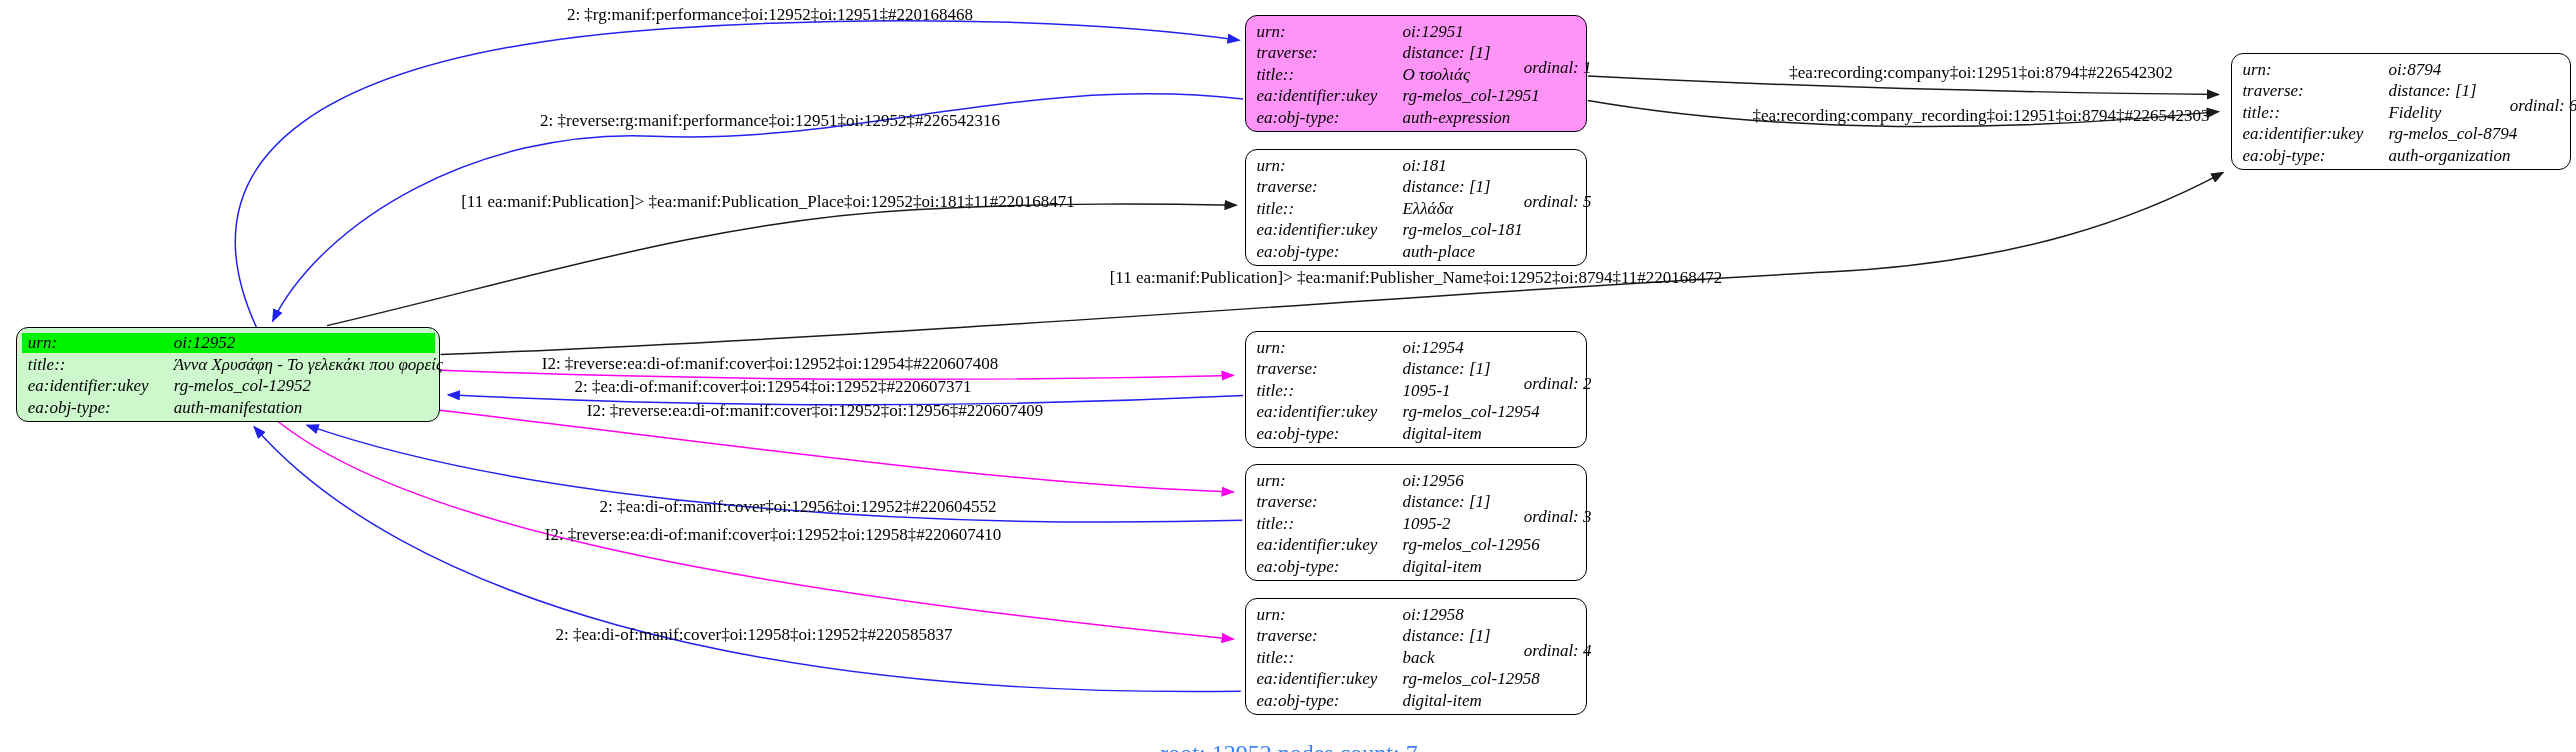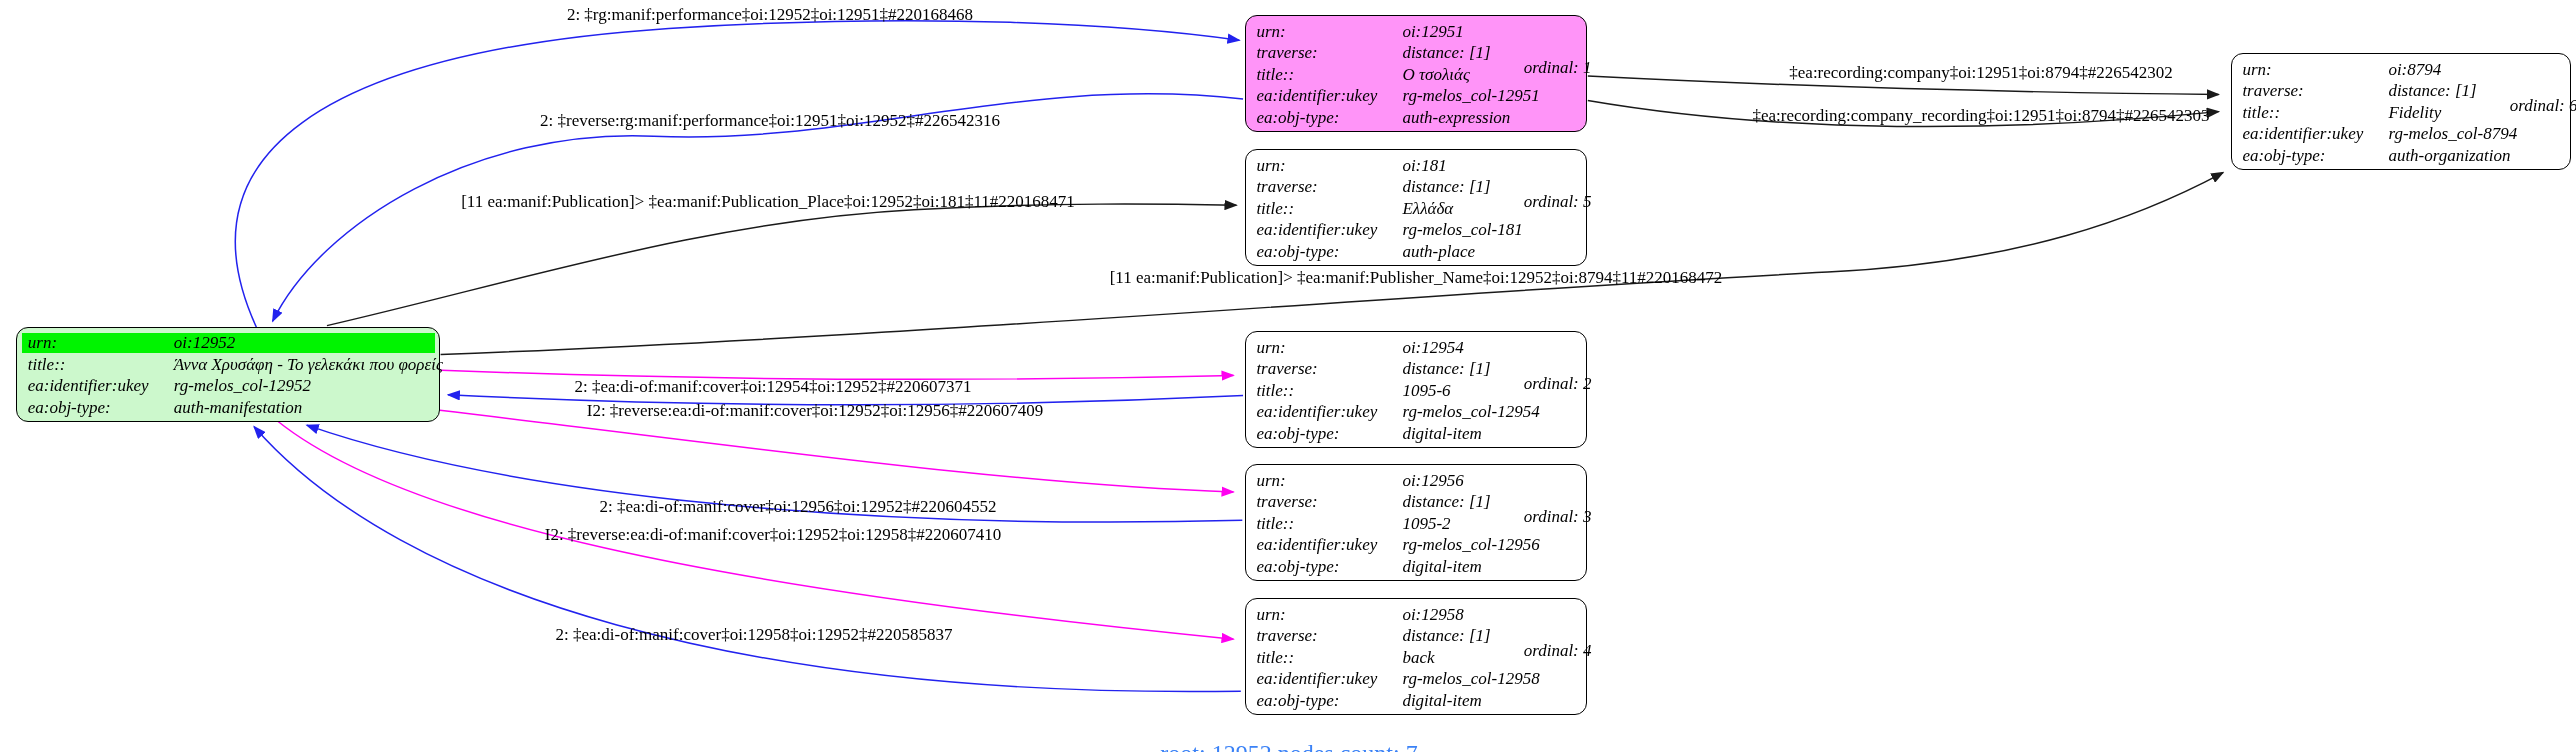--- a/index.html
+++ b/index.html
@@ -143,21 +143,21 @@
       <span class="k">urn:</span>
       <span class="v">oi:12954</span>
     </div>
     <div class="row">
       <span class="k">traverse:</span>
       <span class="v">distance: [1]</span>
       <span class="v2">ordinal: 2</span>
     </div>
     <div class="row">
       <span class="k">title::</span>
-      <span class="v">1095-6</span>
+      <span class="v">1095-1</span>
     </div>
     <div class="row">
       <span class="k">ea:identifier:ukey</span>
       <span class="v">rg-melos_col-12954</span>
     </div>
     <div class="row">
       <span class="k">ea:obj-type:</span>
       <span class="v">digital-item</span>
     </div>
   </div>
@@ -233,20 +233,21 @@
       <span class="v">auth-organization</span>
     </div>
   </div>
 
   <span class="edge-label" style="left:770px; top:5.2px;">2: ‡rg:manif:performance‡oi:12952‡oi:12951‡#220168468</span>
   <span class="edge-label" style="left:770px; top:111px;">2: ‡reverse:rg:manif:performance‡oi:12951‡oi:12952‡#226542316</span>
   <span class="edge-label" style="left:768px; top:192px;">[11 ea:manif:Publication]&gt; ‡ea:manif:Publication_Place‡oi:12952‡oi:181‡11#220168471</span>
   <span class="edge-label" style="left:1981px; top:63px;">‡ea:recording:company‡oi:12951‡oi:8794‡#226542302</span>
   <span class="edge-label" style="left:1981px; top:106px;">‡ea:recording:company_recording‡oi:12951‡oi:8794‡#226542303</span>
   <span class="edge-label" style="left:1416px; top:268px;">[11 ea:manif:Publication]&gt; ‡ea:manif:Publisher_Name‡oi:12952‡oi:8794‡11#220168472</span>
+  <span class="edge-label" style="left:770px; top:354px;">I2: ‡reverse:ea:di-of:manif:cover‡oi:12952‡oi:12954‡#220607408</span>
   <span class="edge-label" style="left:773px; top:377px;">2: ‡ea:di-of:manif:cover‡oi:12954‡oi:12952‡#220607371</span>
   <span class="edge-label" style="left:815px; top:401px;">I2: ‡reverse:ea:di-of:manif:cover‡oi:12952‡oi:12956‡#220607409</span>
   <span class="edge-label" style="left:754px; top:497px;margin-left:44px;">2: ‡ea:di-of:manif:cover‡oi:12956‡oi:12952‡#220604552</span>
   <span class="edge-label" style="left:773px; top:525px;">I2: ‡reverse:ea:di-of:manif:cover‡oi:12952‡oi:12958‡#220607410</span>
   <span class="edge-label" style="left:754px; top:625px;">2: ‡ea:di-of:manif:cover‡oi:12958‡oi:12952‡#220585837</span>
 
   <span class="footer-label" style="left:1289px; top:722px;">root: 12952 nodes count: 7</span>
 
 </div>
 

